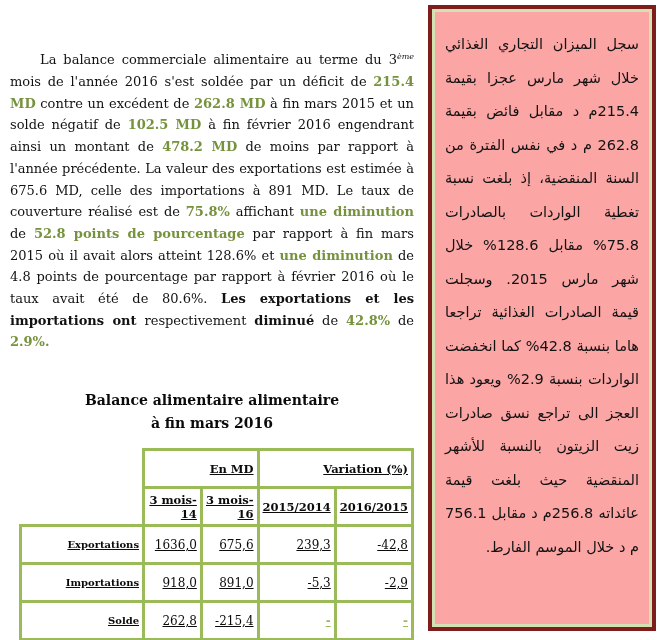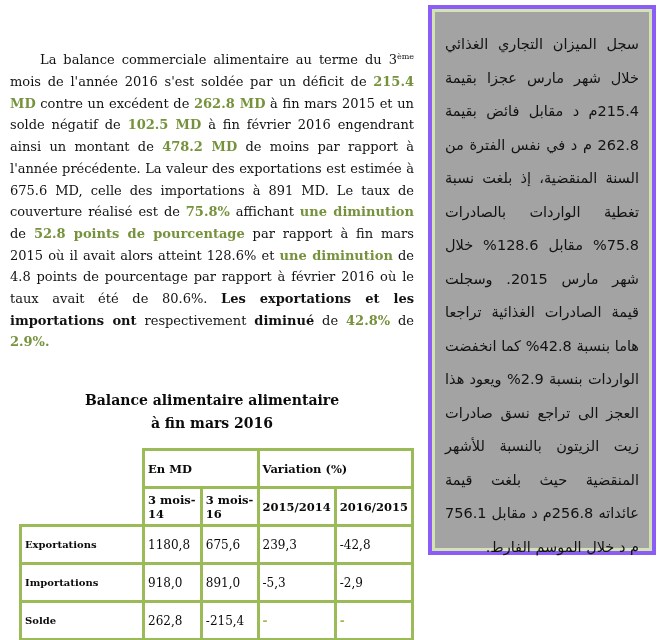--- a/index.html
+++ b/index.html
@@ -9,44 +9,44 @@
     font-family:"DejaVu Serif", serif; color:#111111;
   }
   
   .left-col { position:absolute; left:10px; top:46px; width:404px; }
   .paragraph {
     font-size:13px; line-height:21.7px;
     text-align:justify; text-indent:30px; color:#121212;
   }
   .seg-green { color:#76923C; font-weight:bold; }
   .seg-bold  { font-weight:bold; }
-  .seg-sup   { vertical-align:super; font-size:8px; }
+  .seg-sup   { vertical-align:super; font-size:8px;font-style:italic; }
   .table-title {
     margin-top:36px; text-align:center; font-weight:bold;
     font-size:14px; line-height:23px; color:#0b0b0b;
   }
   
   table.trade {
     margin:13px 0 0 9px; border-collapse:collapse;
     font-size:12px; color:#0b0b0b;
   }
   table.trade th, table.trade td {
     border:3px solid #9BBB59; background:#ffffff;
-    text-align:left; vertical-align:middle;
-    height:38px; padding:2px 3px;
+    text-align:right; vertical-align:middle;
+    height:38px; padding:2px 3px;text-decoration:underline;
   }
   table.trade td.corner { border:none; background:transparent; }
   table.trade th { font-weight:bold; font-size:11.5px; }
   table.trade td.row-label { font-weight:bold; width:142px; font-size:10px; }
   table.trade td.val { width:61px; font-weight:normal; }
   table.trade td.dash { color:#9BBB59; font-weight:bold; }
   
   .side-box {
-    position:absolute; left:428px; top:5px; width:228px; height:550px;
-    border:4px solid #8b5cf6; background:#a3a3a3;
+    position:absolute; left:428px; top:5px; width:228px; height:626px;
+    border:4px solid #7f1d1d; background:#fca5a5;
   }
   .side-inner {
     position:absolute; left:0; top:0; right:0; bottom:0;
     border:3px solid #D2E2B2; padding:16px 10px 8px 10px;
   }
   .arabic-text {
     direction:rtl; unicode-bidi:embed;
     font-family:"DejaVu Sans", sans-serif;
     font-size:14.5px; line-height:33.5px;
     text-align:justify; color:#121212;
@@ -74,21 +74,21 @@
         <td class="corner"></td>
         <th>3 mois-14</th>
         <th>3 mois-16</th>
         <th>2015/2014</th>
         <th>2016/2015</th>
       </tr>
     </thead>
     <tbody id="table-body">
         <tr>
           <td class="row-label">Exportations</td>
-          <td class="val">1180,8</td>
+          <td class="val">1636,0</td>
           <td class="val">675,6</td>
           <td class="val">239,3</td>
           <td class="val">-42,8</td>
         </tr>
         <tr>
           <td class="row-label">Importations</td>
           <td class="val">918,0</td>
           <td class="val">891,0</td>
           <td class="val">-5,3</td>
           <td class="val">-2,9</td>

